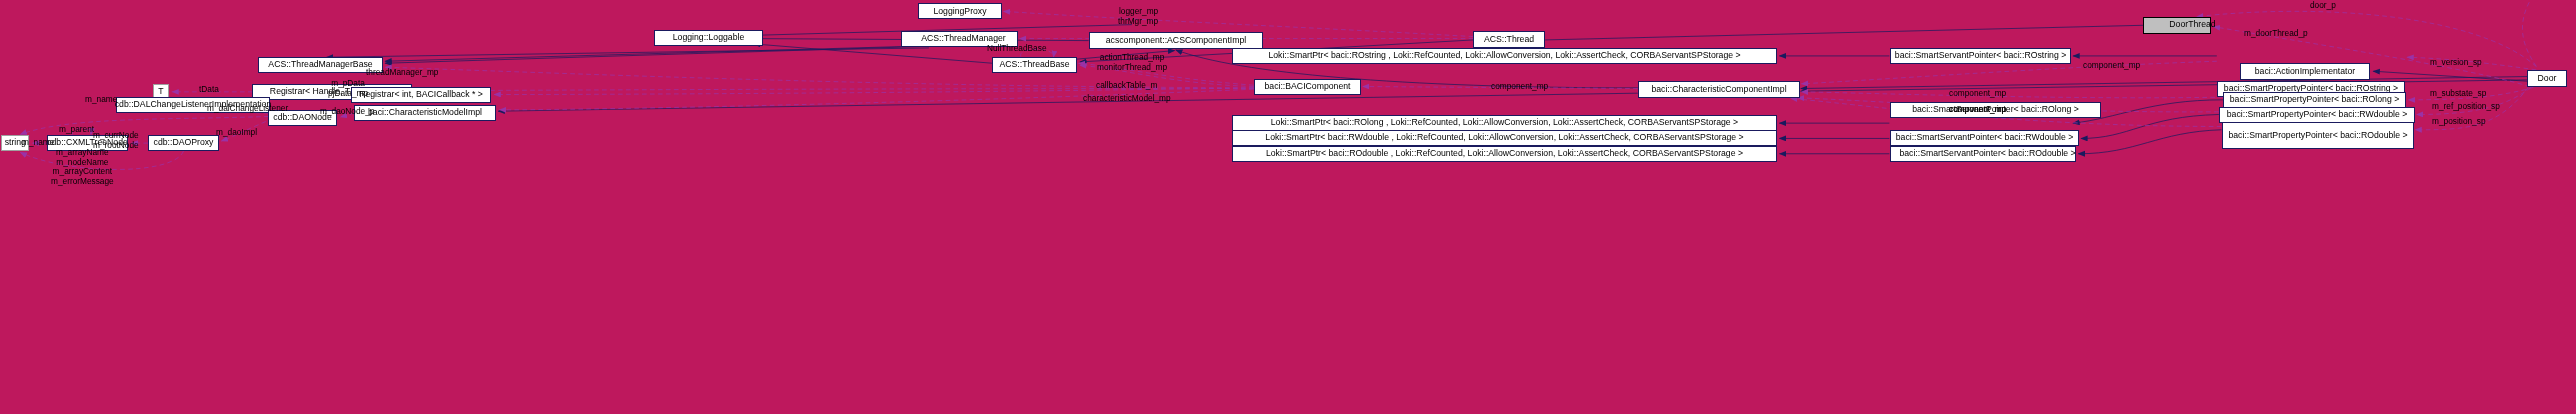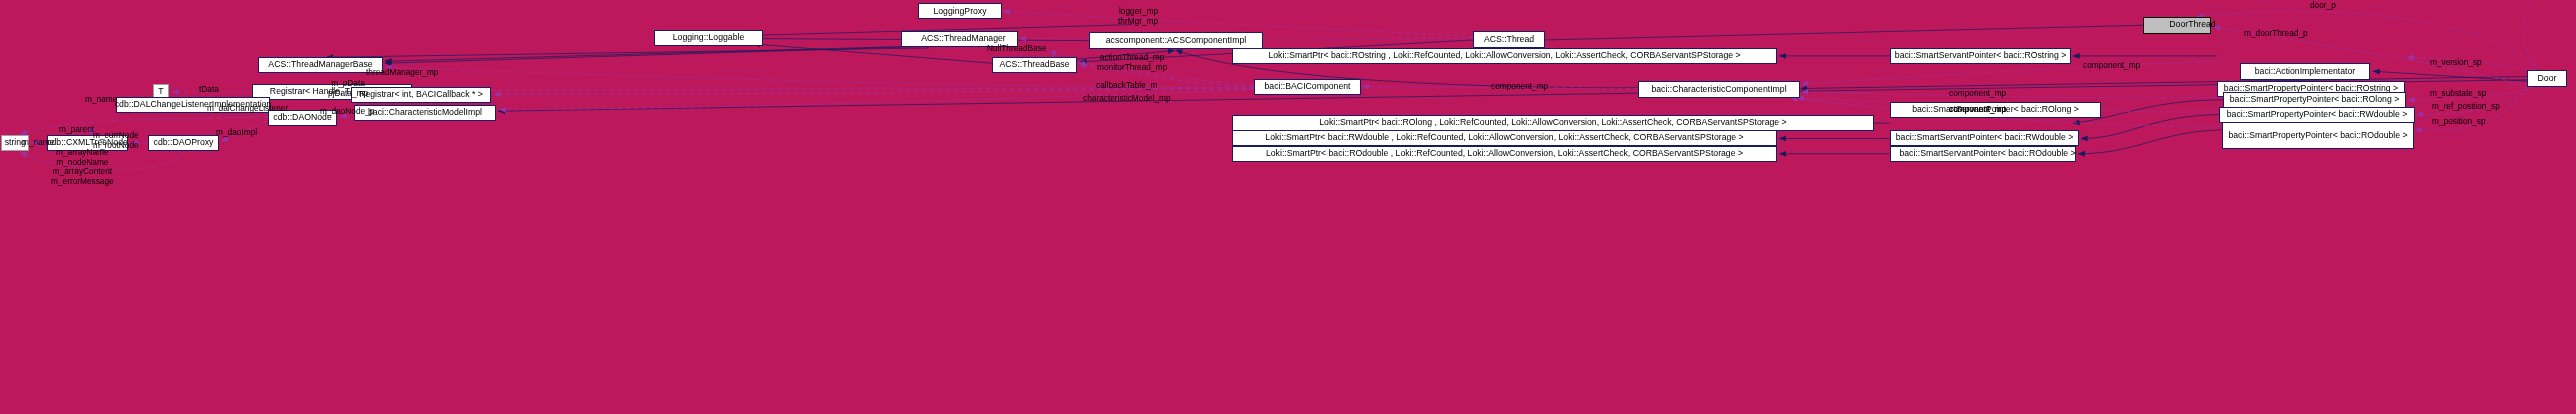--- a/index.html
+++ b/index.html
@@ -226,21 +226,21 @@
       </div>
       <div class="node" style="left: 268px; top: 110px; width: 69px; height: 16px;">
         <span>cdb::DAONode</span>
       </div>
       <div class="node" style="left: 354px; top: 105px; width: 142px; height: 16px;">
         <span>baci::CharacteristicModelImpl</span>
       </div>
       <div class="node" style="left: 2222px; top: 122px; width: 192px; height: 27px; text-align: right;">
         <span>baci::SmartPropertyPointer&lt; baci::ROdouble &gt;</span>
       </div>
-      <div class="node" style="left: 1232px; top: 115px; width: 642px; height: 16px;">
+      <div class="node" style="left: 1232px; top: 115px; width: 545px; height: 16px;">
         <span>Loki::SmartPtr&lt; baci::ROlong , Loki::RefCounted, Loki::AllowConversion, Loki::AssertCheck, CORBAServantSPStorage &gt;</span>
       </div>
       <div class="node" style="left: 1890px; top: 102px; width: 211px; height: 16px; align-items: center;">
         <span>baci::SmartServantPointer&lt; baci::ROlong &gt;</span>
       </div>
       <div class="node" style="left: 148px; top: 135px; width: 71px; height: 16px;">
         <span>cdb::DAOProxy</span>
       </div>
       <div class="node extern" style="left: 1.3px; top: 135px; width: 28px; height: 16px;">
         <span>string</span>

